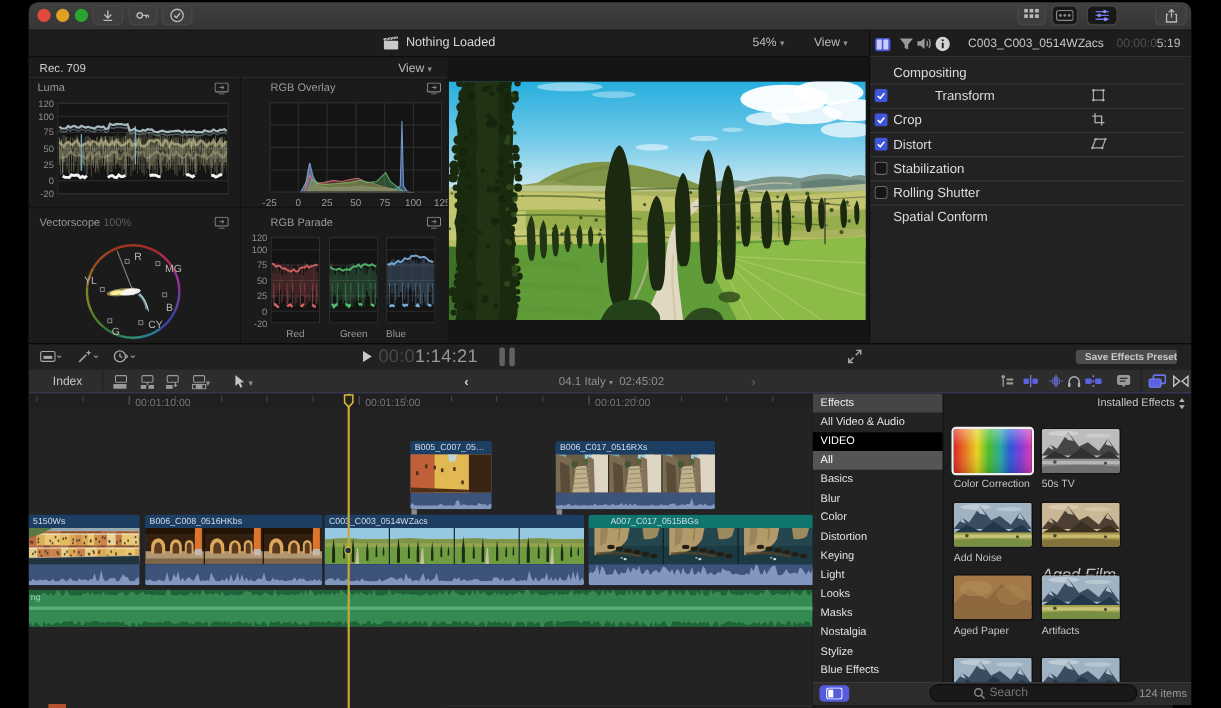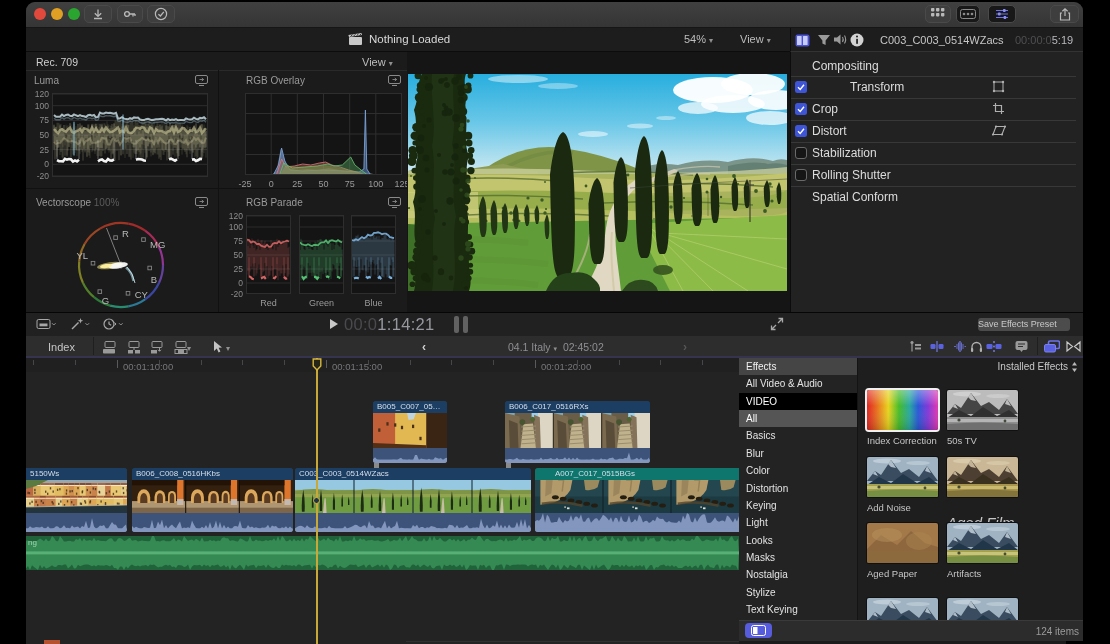--- a/index.html
+++ b/index.html
@@ -312,21 +312,21 @@
         <path d="M15 61.5L15 42.3M20 61.5L20 42.3" stroke="#80b8e8" stroke-width="0.9" opacity="0.4" fill="none"></path>
         <path d="M27.0 63.6L28.6 61.9L30.2 64.0" stroke="#80b8e8" stroke-width="2.2" opacity="0.95" fill="none"></path>
         <path d="M27 61.5L27 42.3M31 61.5L31 42.3" stroke="#80b8e8" stroke-width="0.9" opacity="0.4" fill="none"></path>
         <path d="M38.0 61.4L39.6 62.8L41.2 62.8" stroke="#80b8e8" stroke-width="2.2" opacity="0.95" fill="none"></path>
         <path d="M38 61.5L38 42.3M42 61.5L42 42.3" stroke="#80b8e8" stroke-width="0.9" opacity="0.4" fill="none"></path>
         <rect x="0.5" y="0.5" width="44" height="78" fill="none" stroke="#2e2e2e"></rect>
       </svg>
     </div>
     <div class="abs" style="left:220px;top:296px;width:45px;text-align:center;font-size:9px;color:#9a9a9a;">Red</div>
     <div class="abs" style="left:273px;top:296px;width:45px;text-align:center;font-size:9px;color:#9a9a9a;">Green</div>
-    <div class="abs" style="left:325px;top:296px;width:45px;text-align:center;font-size:9px;color:#9a9a9a;">Blue</div>
+    <div class="abs" style="left:325px;top:296px;width:45px;text-align:left;font-size:9px;color:#9a9a9a;">Blue</div>
     <div class="abs" style="left:381px;top:50px;width:383px;height:260px;background:#151515;"></div>
     <div class="abs" style="left:382px;top:72px;">
       <svg width="379" height="217" viewBox="0 0 379 217" style="">
         <defs>
 <linearGradient id="sky" x1="0" y1="0" x2="0" y2="1">
 <stop offset="0" stop-color="#27aede"></stop>
             <stop offset="0.5" stop-color="#6cc8e8"></stop>
             <stop offset="1" stop-color="#cfeaf2"></stop>
 </linearGradient>
 </defs>
@@ -677,21 +677,21 @@
     </div>
     <div class="abs" style="left:304px;top:317px;width:0;height:0;border-left:8px solid #c9c9c9;border-top:5px solid transparent;border-bottom:5px solid transparent;"></div>
     <div class="abs" style="left:318px;top:313px;font-size:16.5px;letter-spacing:0.3px;color:#4a4a4e;">00:0<span style="color:#96989e;">1:14:21</span></div>
     <div class="abs" style="left:428px;top:314px;width:5px;height:17px;border-radius:2px;background:#616161;"></div>
     <div class="abs" style="left:437px;top:314px;width:5px;height:17px;border-radius:2px;background:#616161;"></div>
     <div class="abs" style="left:744px;top:315px;">
       <svg width="14" height="14" viewBox="0 0 14 14" style="">
         <path d="M8.5 1.5 H12.5 V5.5 M12.5 1.5 L8 6 M5.5 12.5 H1.5 V8.5 M1.5 12.5 L6 8" stroke="#a8a8a8" stroke-width="1.3" fill="none"></path>
       </svg>
     </div>
-    <div class="abs" style="left:952px;top:316px;width:92px;height:13px;background:#4c4c4c;border-radius:3px;font-size:9px;color:#c9c9c9;text-align:left;line-height:13px;">Save Effects Preset</div>
+    <div class="abs" style="left:952px;top:316px;width:92px;height:13px;background:#4c4c4c;border-radius:3px;font-size:9px;color:#c9c9c9;text-align:right;line-height:13px;font-weight:bold;">Save Effects Preset</div>
     <div class="abs" style="left:0;top:334px;width:1057px;height:20px;background:#2d2d2d;"></div>
     <div class="abs" style="left:22px;top:339px;font-size:11px;color:#c6c6c6;">Index</div>
     <div class="abs" style="left:67px;top:335px;width:1px;height:18px;background:#1f1f1f;"></div>
     <div class="abs" style="left:76.0px;top:338px;">
       <svg width="18" height="14" viewBox="0 0 18 14" style="">
         <rect x="3" y="1.5" width="10" height="6" rx="1" stroke="#9a9a9a" fill="none"></rect>
         <rect x="1" y="9" width="12" height="4.5" rx="0.8" fill="#9a9a9a"></rect>
       </svg>
     </div>
     <div class="abs" style="left:99.5px;top:338px;">
@@ -1262,21 +1262,21 @@
     <div class="abs" style="left:713px;top:425.4px;width:118px;height:17.4px;color:#e3e3e3;font-size:10px;line-height:17.4px;padding-left:7px;">Basics</div>
     <div class="abs" style="left:713px;top:442.8px;width:118px;height:17.4px;color:#e3e3e3;font-size:10px;line-height:17.4px;padding-left:7px;">Blur</div>
     <div class="abs" style="left:713px;top:460.1px;width:118px;height:17.4px;color:#e3e3e3;font-size:10px;line-height:17.4px;padding-left:7px;">Color</div>
     <div class="abs" style="left:713px;top:477.5px;width:118px;height:17.4px;color:#e3e3e3;font-size:10px;line-height:17.4px;padding-left:7px;">Distortion</div>
     <div class="abs" style="left:713px;top:494.8px;width:118px;height:17.4px;color:#e3e3e3;font-size:10px;line-height:17.4px;padding-left:7px;">Keying</div>
     <div class="abs" style="left:713px;top:512.2px;width:118px;height:17.4px;color:#e3e3e3;font-size:10px;line-height:17.4px;padding-left:7px;">Light</div>
     <div class="abs" style="left:713px;top:529.5px;width:118px;height:17.4px;color:#e3e3e3;font-size:10px;line-height:17.4px;padding-left:7px;">Looks</div>
     <div class="abs" style="left:713px;top:546.9px;width:118px;height:17.4px;color:#e3e3e3;font-size:10px;line-height:17.4px;padding-left:7px;">Masks</div>
     <div class="abs" style="left:713px;top:564.2px;width:118px;height:17.4px;color:#e3e3e3;font-size:10px;line-height:17.4px;padding-left:7px;">Nostalgia</div>
     <div class="abs" style="left:713px;top:581.6px;width:118px;height:17.4px;color:#e3e3e3;font-size:10px;line-height:17.4px;padding-left:7px;">Stylize</div>
-    <div class="abs" style="left:713px;top:598.9px;width:118px;height:17.4px;color:#e3e3e3;font-size:10px;line-height:17.4px;padding-left:7px;">Text Keying</div>
+    <div class="abs" style="left:713px;top:598.9px;width:118px;height:17.4px;color:#e3e3e3;font-size:10px;line-height:17.4px;padding-left:7px;">Blue Effects</div>
     <div class="abs" style="left:831px;top:356px;width:1px;height:286px;background:#141414;"></div>
     <div class="abs" style="left:914px;top:359px;width:128px;text-align:right;font-size:10px;color:#c8c8c8;">Installed Effects</div>
     <div class="abs" style="left:1045px;top:359px;">
       <svg width="7" height="12" viewBox="0 0 7 12" style="">
         <path d="M3.5 1 L6 4.5 H1Z M3.5 11 L1 7.5 H6Z" fill="#b8b8b8"></path>
       </svg>
     </div>
     <div class="abs" style="left:841px;top:388px;width:71px;height:40px;box-shadow:0 0 0 2px #f0f0f0;border-radius:2px;overflow:hidden;">
       <svg width="71" height="40" viewBox="0 0 71 40" style="">
         <defs>
@@ -1293,21 +1293,21 @@
           <linearGradient id="rbl" x1="0" y1="0" x2="0" y2="1">
             <stop offset="0" stop-color="#ffffff" stop-opacity="0.35"></stop>
             <stop offset="0.4" stop-color="#ffffff" stop-opacity="0"></stop>
             <stop offset="1" stop-color="#000000" stop-opacity="0.15"></stop>
           </linearGradient>
         </defs>
         <rect width="71" height="40" fill="url(#rb)"></rect>
         <rect width="71" height="40" fill="url(#rbl)"></rect>
       </svg>
     </div>
-    <div class="abs" style="left:841px;top:433px;font-size:9.5px;color:#c6c6c6;white-space:nowrap;">Index Correction</div>
+    <div class="abs" style="left:841px;top:433px;font-size:9.5px;color:#c6c6c6;white-space:nowrap;">Color Correction</div>
     <div class="abs" style="left:921px;top:388px;width:71px;height:40px;box-shadow:0 0 0 1px #111;border-radius:2px;overflow:hidden;">
       <svg width="71" height="40" viewBox="0 0 71 40" style="">
         <rect width="71" height="40" fill="#bcbcbc"></rect>
         <ellipse cx="20" cy="4" rx="14" ry="2.5" fill="#e2e2e2" opacity="0.5"></ellipse>
         <ellipse cx="51" cy="6" rx="12" ry="2" fill="#e2e2e2" opacity="0.4"></ellipse>
         <path d="M0 24 L8 14 L14 18 L24 3 L34 16 L42 12 L52 20 L60 9 L71 24Z" fill="#454545"></path>
         <path d="M0 28 L12 20 L24 26 L36 17 L50 26 L62 20 L71 27 L71 30 L0 30Z" fill="#303030"></path>
         <path d="M24 3 L29 11 L24 10 L21 7Z M60 9 L64 16 L58 14Z M8 14 L11 19 L6 17Z" fill="#d2d2d2" opacity="0.85"></path>
         <rect y="27" width="71" height="13" fill="#8f8f8f"></rect>
         <rect y="29" width="71" height="3" fill="#b5b5b5"></rect>
@@ -1405,15 +1405,24 @@
         <circle cx="58" cy="31" r="1.4" fill="#26301e" opacity="0.8"></circle>
       </svg>
     </div>
     <div class="abs" style="left:713px;top:618px;width:344px;height:21px;background:#2c2c2c;border-top:1px solid #3a3a3a;"></div>
     <div class="abs" style="left:719px;top:621px;width:27px;height:15px;background:#575cdd;border-radius:4px;display:flex;align-items:center;justify-content:center;">
       <svg width="15" height="11" viewBox="0 0 15 11" style="">
         <rect x="0.5" y="0.5" width="14" height="10" rx="2" stroke="#fff" fill="none"></rect>
         <rect x="2" y="2" width="4.5" height="7" fill="#fff"></rect>
       </svg>
     </div>
+    <div class="abs" style="left:819px;top:620px;width:189px;height:16px;background:#191919;border-radius:8px;border:1px solid #0a0a0a;display:flex;align-items:center;justify-content:center;gap:4px;padding-right:60px;">
+      <span style="display:inline-block;">
+        <svg width="11" height="11" viewBox="0 0 11 11" style="">
+          <circle cx="4.5" cy="4.5" r="3.4" stroke="#8a8a8a" stroke-width="1.3" fill="none"></circle>
+          <path d="M7 7 L10 10" stroke="#8a8a8a" stroke-width="1.3"></path>
+        </svg>
+      </span>
+      <span style="font-size:11px;color:#757575;">Search</span>
+    </div>
     <div class="abs" style="left:974px;top:624px;width:79px;text-align:right;font-size:10px;color:#9b9b9b;">124 items</div>
     <div class="abs" style="left:713px;top:639px;width:344px;height:3px;background:#1b1b1b;"></div>
     <div class="abs" style="left:1040px;top:639px;width:17px;height:3px;background:#000;"></div>
   </div>
 </body></html>

